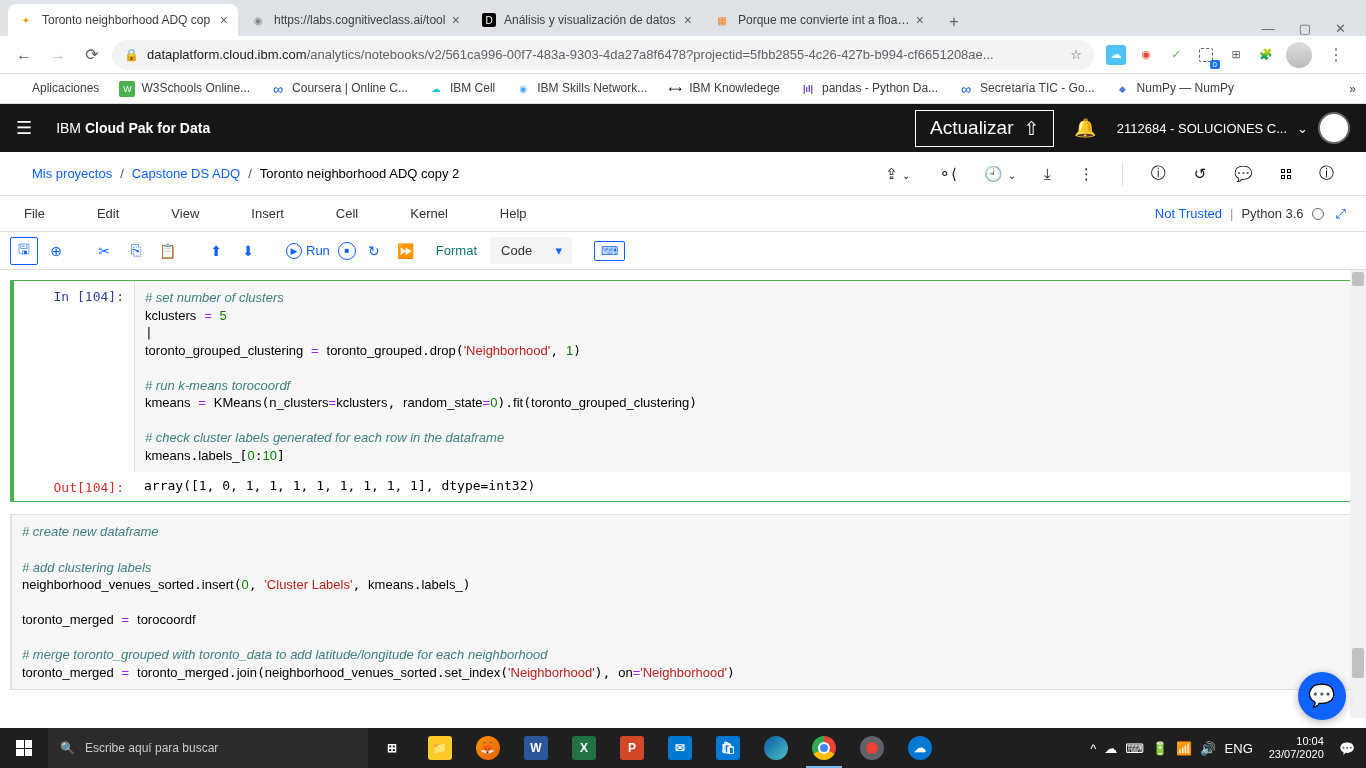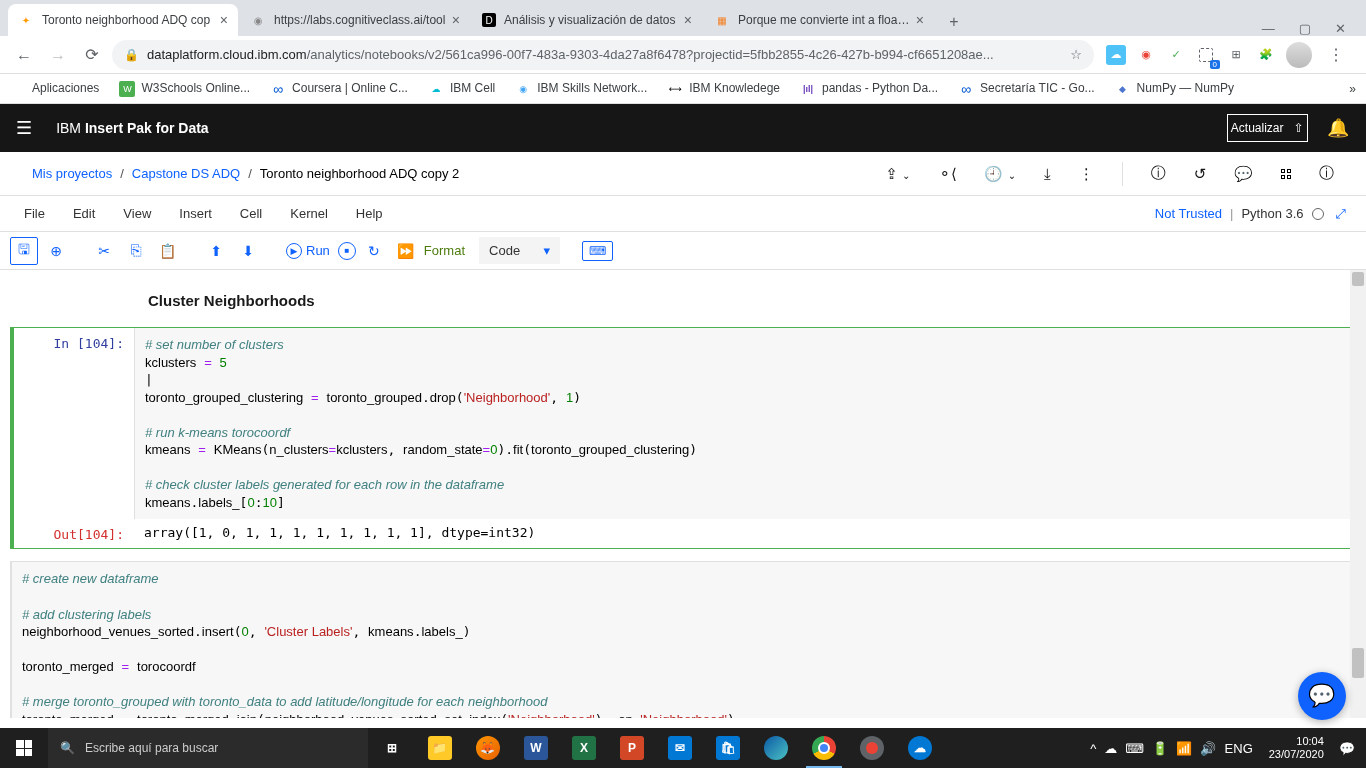--- a/index.html
+++ b/index.html
@@ -29,49 +29,49 @@
 .bookmarks { height: 30px; background: #fff; display: flex; align-items: center; padding: 0 10px; gap: 20px; font-size: 12px; color: #3c4043; border-bottom: 1px solid #e0e0e0; }
 .bm-item { display: flex; align-items: flex-start; gap: 6px; cursor: pointer; white-space: nowrap; }
 .bm-ico { width: 16px; height: 16px; border-radius: 2px; display: flex; align-items: center; justify-content: center; font-size: 9px; }
 
 
 .ibm-header { height: 48px; background: #161616; color: #fff; display: flex; align-items: center; padding: 0 16px; }
 .ibm-menu { font-size: 18px; margin-right: 24px; cursor: pointer; }
 .ibm-title { font-size: 14px; }
 .ibm-title b { font-weight: 600; }
 .ibm-right { margin-left: auto; display: flex; align-items: center; gap: 20px; }
-.ibm-update { border: 1px solid #fff; padding: 6px 3px; display: flex; align-items: center; gap: 10px; font-size: 12px; cursor: pointer; }
+.ibm-update { border: 1px solid #fff; padding: 6px 14px; display: flex; align-items: center; gap: 10px; font-size: 19px; cursor: pointer; }
 .ibm-bell { font-size: 18px; cursor: pointer; }
 .ibm-user { display: flex; align-items: center; gap: 10px; font-size: 13px; cursor: pointer; }
 .ibm-avatar { width: 32px; height: 32px; border-radius: 50%; background: #fff; border: 2px solid #666; }
 
 
 .breadcrumb-bar { height: 44px; border-bottom: 1px solid #e0e0e0; display: flex; align-items: center; padding: 0 32px; font-size: 13px; }
 .bc-link { color: #0f62fe; cursor: pointer; text-align: right; }
 .bc-sep { margin: 0 8px; color: #525252; }
 .bc-current { color: #000000; text-align: center; }
 .bc-actions { margin-left: auto; display: flex; align-items: center; gap: 28px; color: #161616; }
 .bc-act { cursor: pointer; font-size: 15px; }
 
 
-.jupyter-menu { height: 36px; border-bottom: 1px solid #e0e0e0; display: flex; align-items: center; padding: 0 10px; font-size: 13px; color: #333; }
+.jupyter-menu { height: 36px; border-bottom: 1px solid #e0e0e0; display: flex; align-items: center; padding: 0 10px; font-size: 13px; color: #333; gap: 24px; }
 .jm-item { padding: 0 14px; cursor: pointer; }
 .jm-right { margin-left: auto; display: flex; align-items: center; gap: 4px; padding-right: 10px; }
 .not-trusted { color: #0f62fe; cursor: pointer; }
 .kernel-sep { color: #999; margin: 0 4px; }
 .kernel-ind { width: 12px; height: 12px; border: 1px solid #666; border-radius: 50%; display: inline-block; margin-left: 4px; }
 .expand { margin-left: 8px; color: #0f62fe; cursor: pointer; }
 
 
 .jupyter-toolbar { height: 38px; border-bottom: 1px solid #e0e0e0; display: flex; align-items: center; padding: 0 10px; gap: 4px; }
 .jt-btn { width: 28px; height: 28px; display: flex; align-items: center; justify-content: center; color: #0f62fe; border: 1px solid transparent; border-radius: 2px; cursor: pointer; font-size: 14px; }
 .jt-btn.bordered { border-color: #0f62fe; }
 .jt-sep { width: 12px; }
 .jt-run { display: flex; align-items: center; gap: 4px; color: #0f62fe; cursor: pointer; font-size: 13px; padding: 0 4px; }
-.jt-format { margin-left: 0; font-size: 13px; color: #4d7c0f; }
+.jt-format { margin-left: 12px; font-size: 13px; color: #0f766e; }
 .jt-select { margin-left: 10px; background: #f4f4f4; border: none; padding: 6px 40px 6px 10px; font-size: 13px; color: #333; position: relative; cursor: pointer; }
 .jt-select::after { content: "▾"; position: absolute; right: 10px; color: #0f62fe; }
 .jt-kbd { margin-left: 18px; color: #0f62fe; border: 1px solid #0f62fe; padding: 2px 6px; border-radius: 2px; cursor: pointer; font-size: 12px; }
 
 
 .notebook { height: 448px; overflow-y: auto; padding: 10px 12px 10px 10px; position: relative; }
 .scrollbar-fake { position: absolute; right: 0; top: 0; width: 16px; height: 100%; background: #f1f1f1; }
 .scroll-thumb { position: absolute; right: 2px; width: 12px; background: #c1c1c1; border-radius: 2px; }
 
 .md-cell { padding: 12px 0 18px 138px; font-size: 15px; font-weight: bold; color: #1a1a1a; }
@@ -210,27 +210,32 @@
     </div>
   <div class="bm-item">
       <span class="bm-ico" style="color:#4d77cf">◆</span>
       <span>NumPy — NumPy</span>
     </div>
   <div style="margin-left:auto;cursor:pointer">»</div>
 </div>
 
 <div class="ibm-header">
   <span class="ibm-menu">☰</span>
-  <span class="ibm-title"><span>IBM </span><b>Insert Pak for Data</b></span>
+  <span class="ibm-title"><span>IBM </span><b>Cloud Pak for Data</b></span>
   <div class="ibm-right">
     <div class="ibm-update">
         <span>Actualizar</span>
         <span>⇧</span>
       </div>
     <span class="ibm-bell">🔔</span>
+    <div class="ibm-user">
+      <span>2112684 - SOLUCIONES C...</span>
+      <span>⌄</span>
+      <div class="ibm-avatar"></div>
+    </div>
   </div>
 </div>
 
 <div class="breadcrumb-bar">
   <span class="bc-link">Mis proyectos</span>
   <span class="bc-sep">/</span>
   <span class="bc-link">Capstone DS ADQ</span>
   <span class="bc-sep">/</span>
   <span class="bc-current">Toronto neighborhood ADQ copy 2</span>
   <div class="bc-actions">
@@ -287,21 +292,20 @@
     </div>
   <div class="jt-btn" style="border:1px solid #0f62fe;border-radius:50%;width:18px;height:18px;font-size:8px">■</div>
   <div class="jt-btn">↻</div>
   <div class="jt-btn">⏩</div>
   <span class="jt-format">Format</span>
   <div class="jt-select">Code</div>
   <div class="jt-kbd">⌨</div>
 </div>
 
 <div class="notebook">
-  <div class="md-cell">Cluster Neighborhoods</div>
 
   <div class="code-cell" style="border-left:4px solid #4caf50">
     <div class="cell-row">
       <div class="prompt prompt-in">In [104]:</div>
       <div class="code-area"><span class="cm"># set number of clusters</span>
 <span class="nm">kclusters</span> <span class="op">=</span> <span class="num">5</span>
 |
 <span class="nm">toronto_grouped_clustering</span> <span class="op">=</span> <span class="nm">toronto_grouped</span>.<span class="fn">drop</span>(<span class="str">'Neighborhood'</span>, <span class="num">1</span>)
 
 <span class="cm"># run k-means torocoordf</span>

